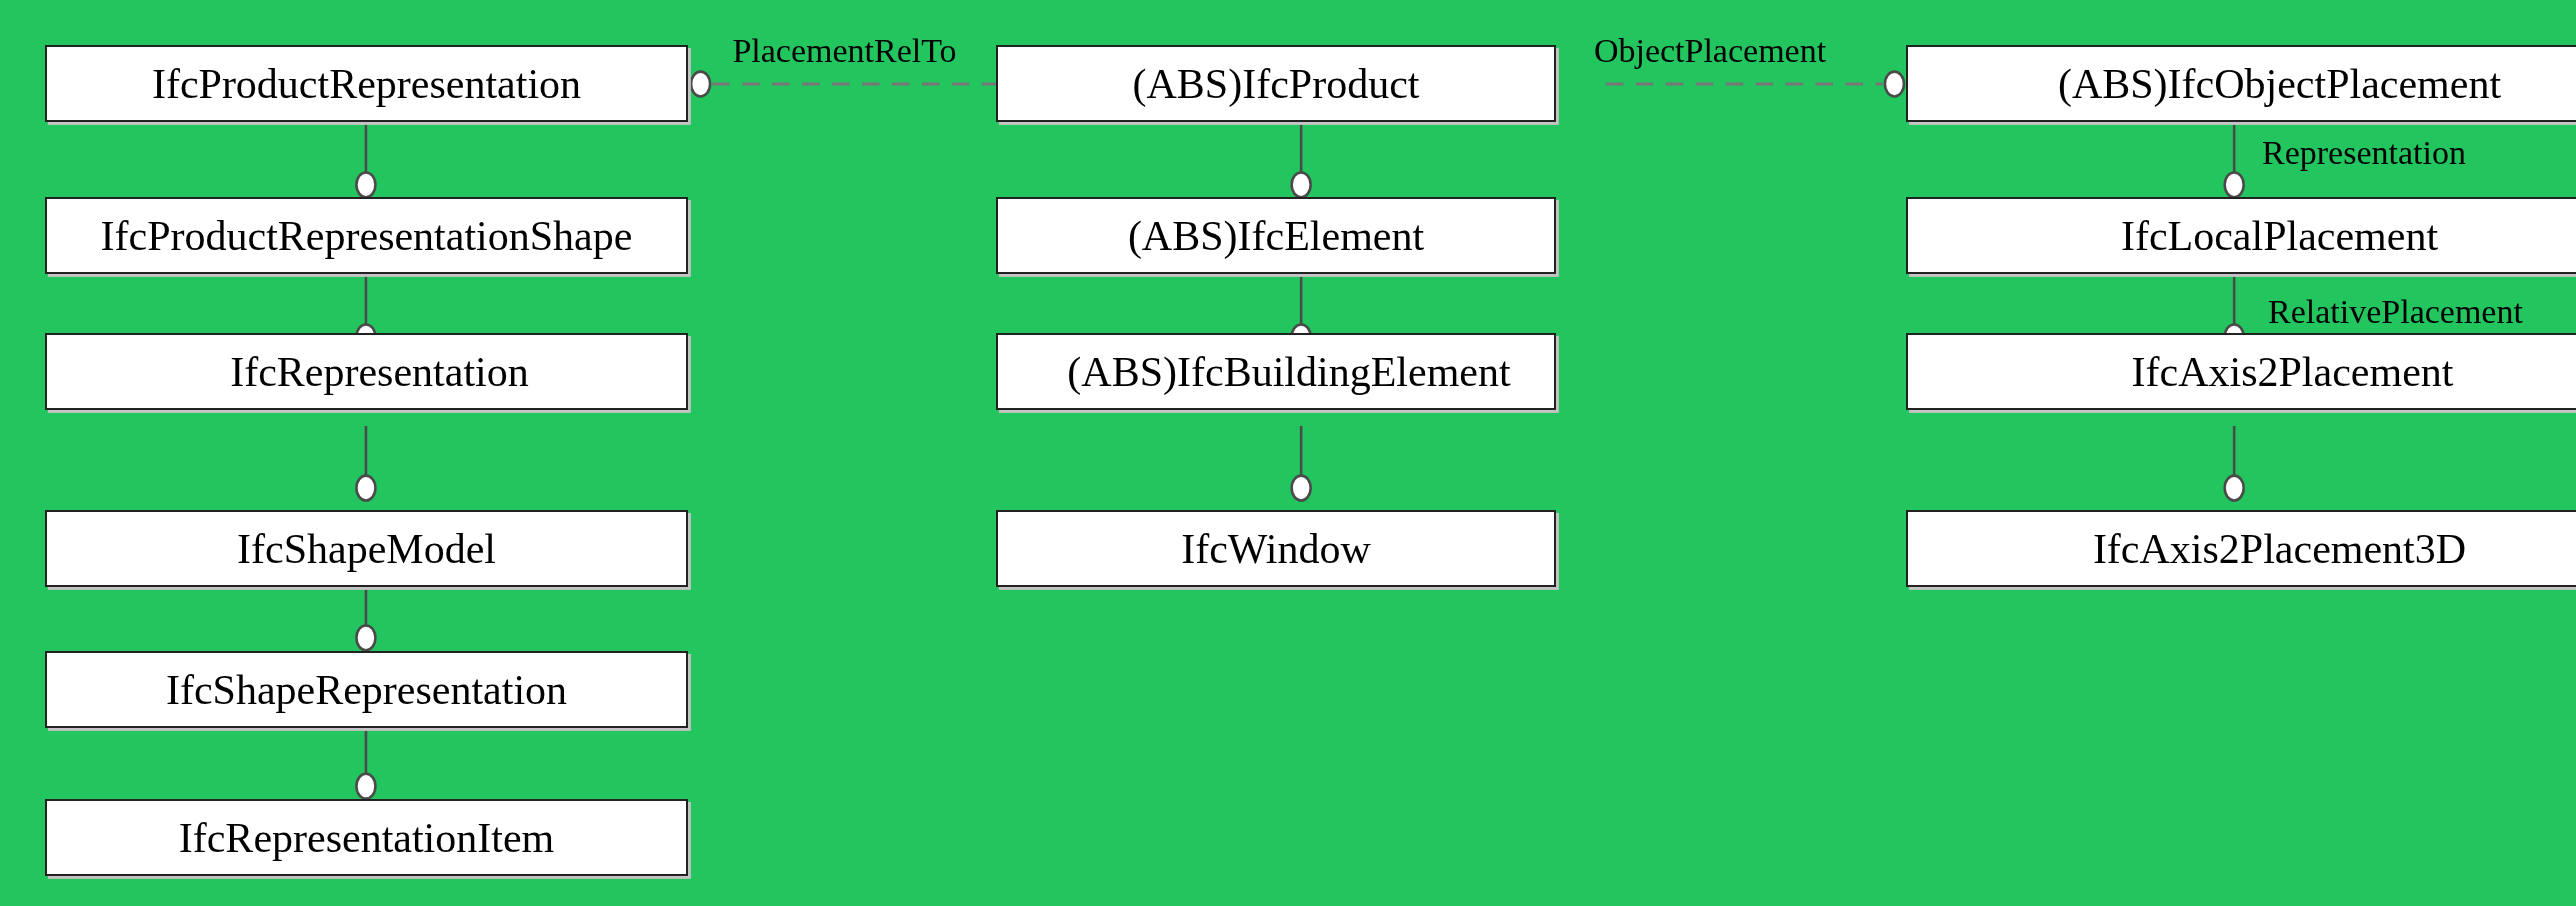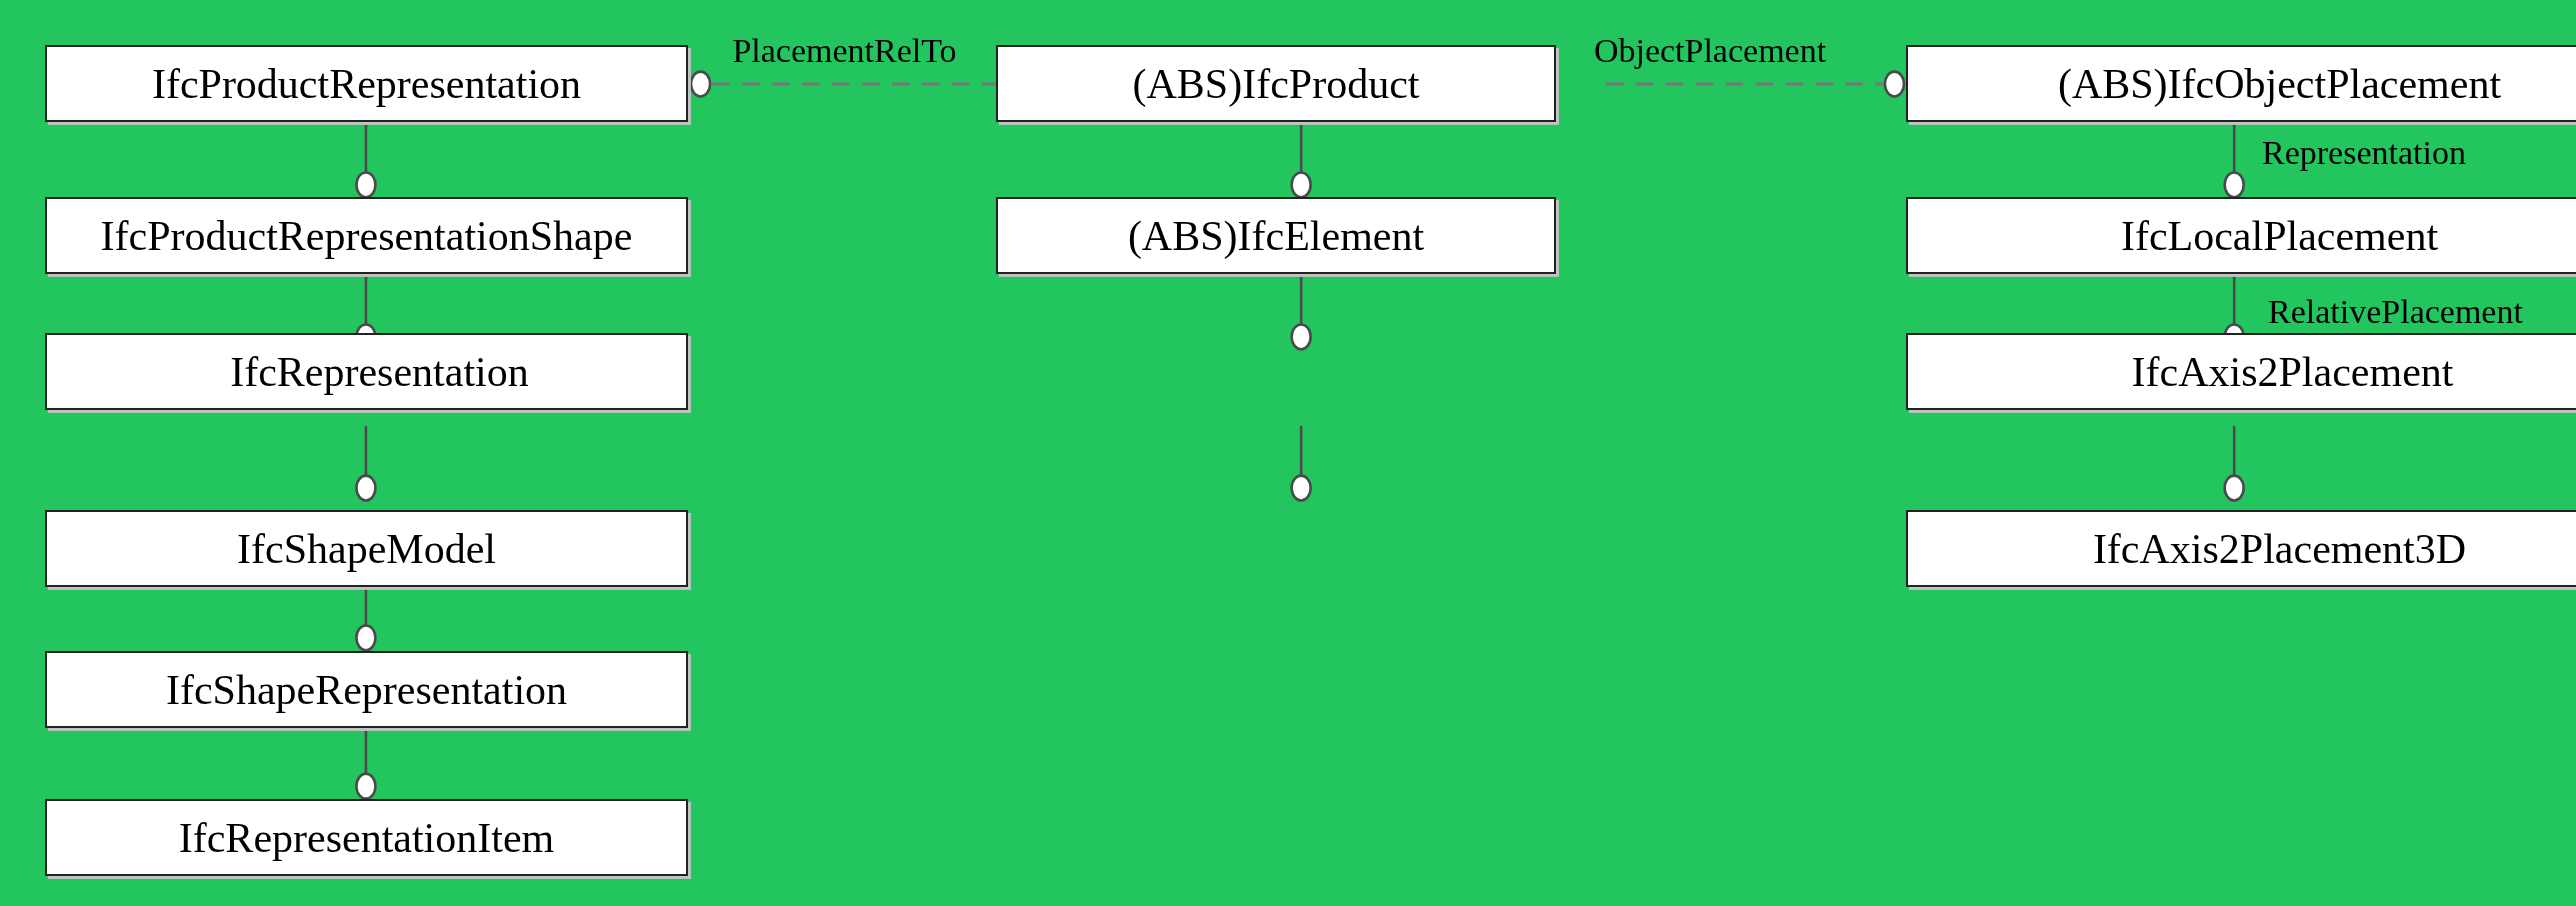--- a/index.html
+++ b/index.html
@@ -121,20 +121,26 @@
   <div class="node col-left row-6">
     <span>IfcRepresentationItem</span>
   </div>
 
   <div class="node col-mid row-1">
     <span>(ABS)IfcProduct</span>
   </div>
   <div class="node col-mid row-2">
     <span>(ABS)IfcElement</span>
   </div>
+  <div class="node col-mid row-3">
+    <span>(ABS)IfcBuildingElement</span>
+  </div>
+  <div class="node col-mid row-4">
+    <span>IfcWindow</span>
+  </div>
 
   <div class="node col-right row-1">
     <span>(ABS)IfcObjectPlacement</span>
   </div>
   <div class="node col-right row-2">
     <span>IfcLocalPlacement</span>
   </div>
   <div class="node col-right row-3">
     <span>IfcAxis2Placement</span>
   </div>

